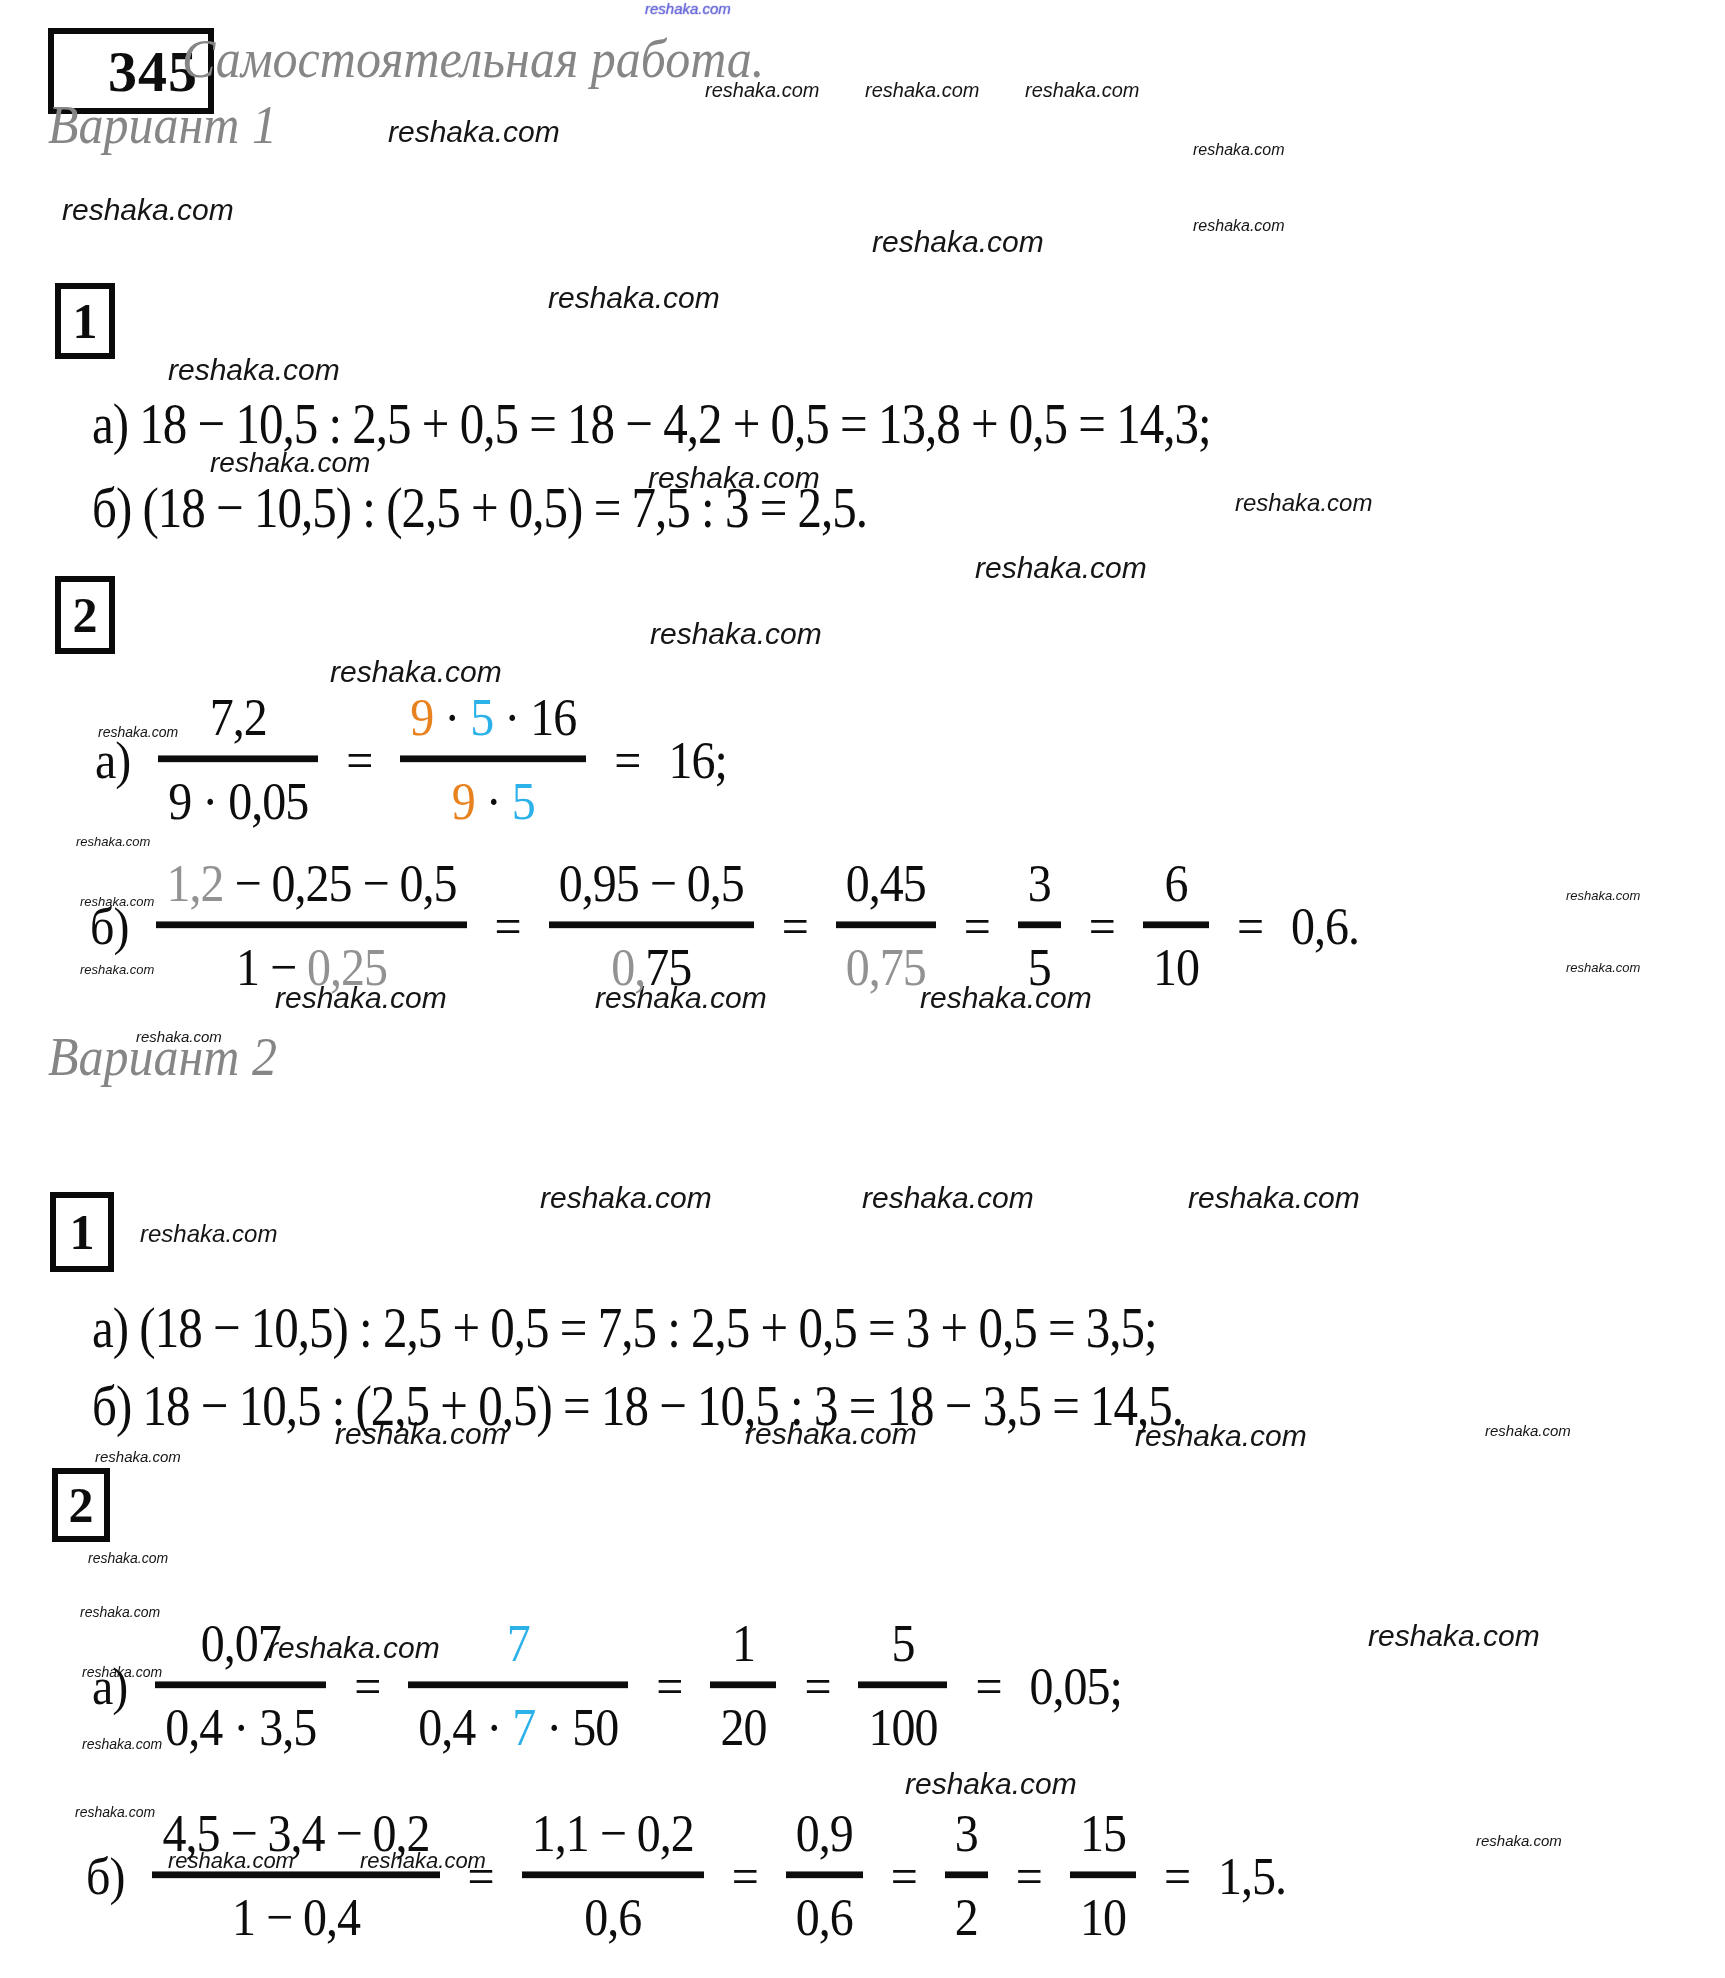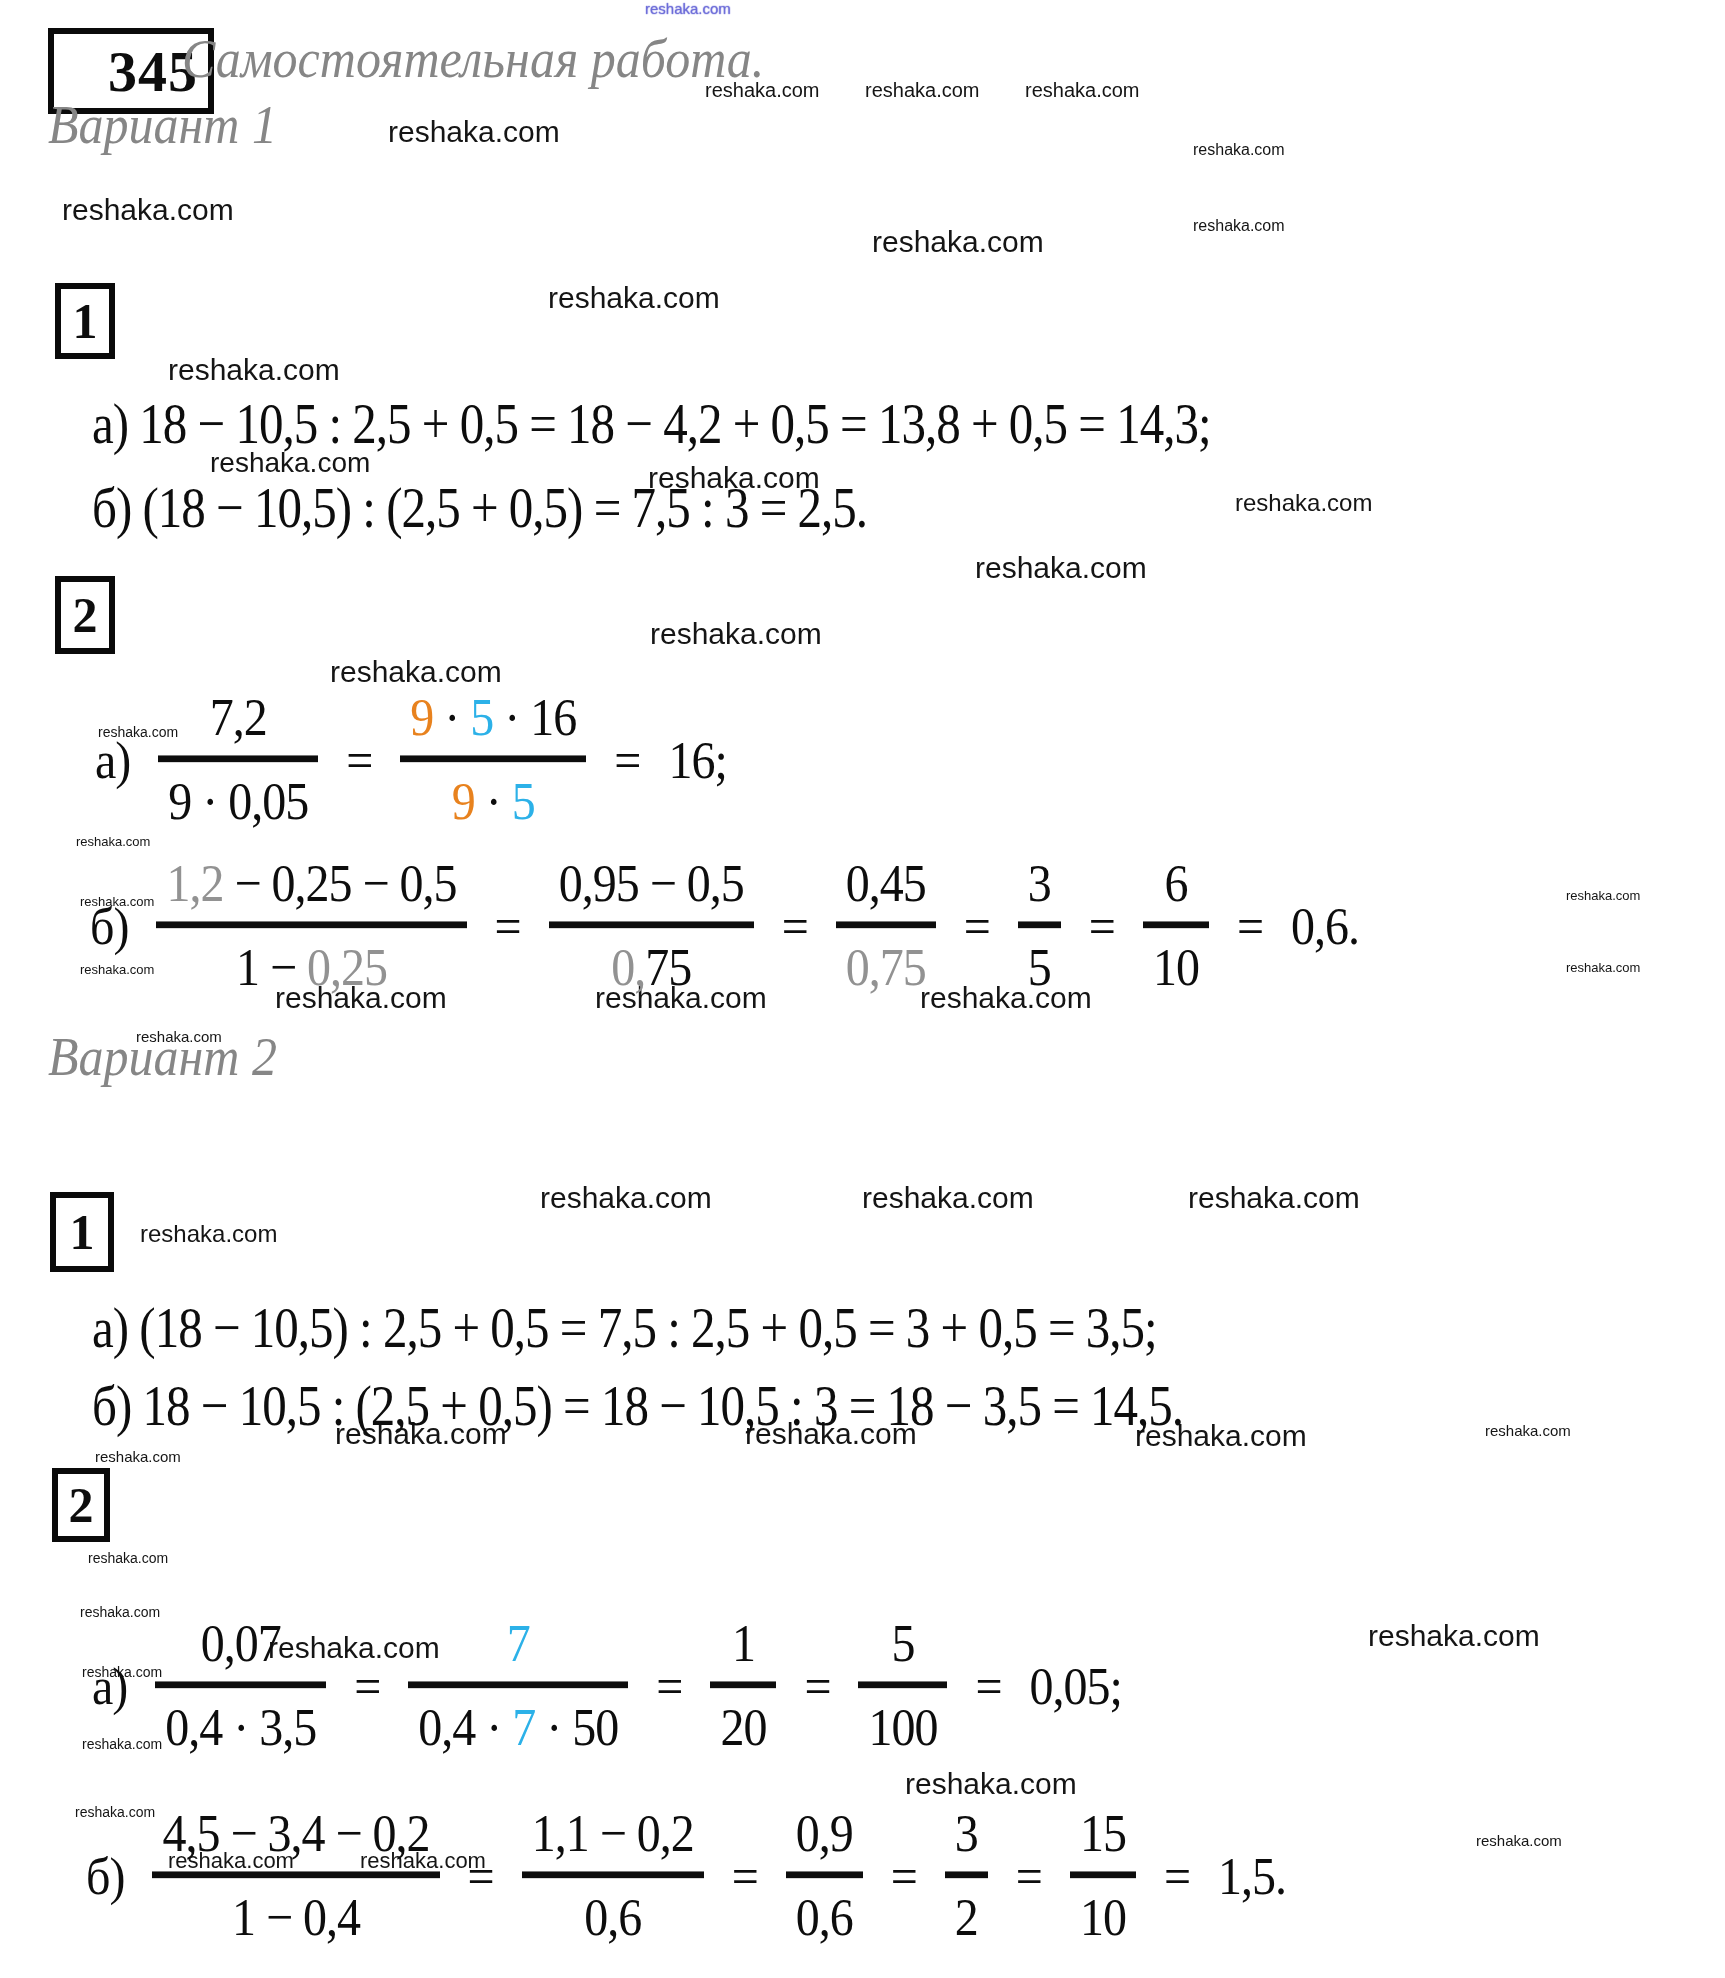--- a/index.html
+++ b/index.html
@@ -40,21 +40,21 @@
   .r-v2p2b{left:86px;top:1802px;}
   .frac{display:inline-flex;flex-direction:column;align-items:stretch;text-align:center;}
   .frac .num{display:block;padding:0 10px 7px;border-bottom:6px solid #0d0d0d;}
   .frac .den{display:block;padding:7px 10px 0;}
   .op,.lbl,.res{display:inline-block;}
   .c-orange{color:var(--accent_orange,#e8821e);}
   .c-cyan{color:var(--accent_cyan,#2cb1e8);}
   .c-gray{color:var(--token_gray,#929292);}
   
   .wm{position:absolute;font-family:"Liberation Sans",sans-serif;color:#151515;
-        white-space:nowrap;line-height:1.2;}
+        white-space:nowrap;line-height:1.2;font-style:italic;}
   .wm-blue{color:transparent;text-shadow:0 0 1px var(--watermark_blue,#6a6ad8),
         0 0 1px var(--watermark_blue,#6a6ad8);}
 </style>
 </head>
 <body>
 
 <div class="page">
 
   <div>
       <span class="wm wm-blue" style="left: 645px; top: 0px; font-size: 15px;">reshaka.com</span>

